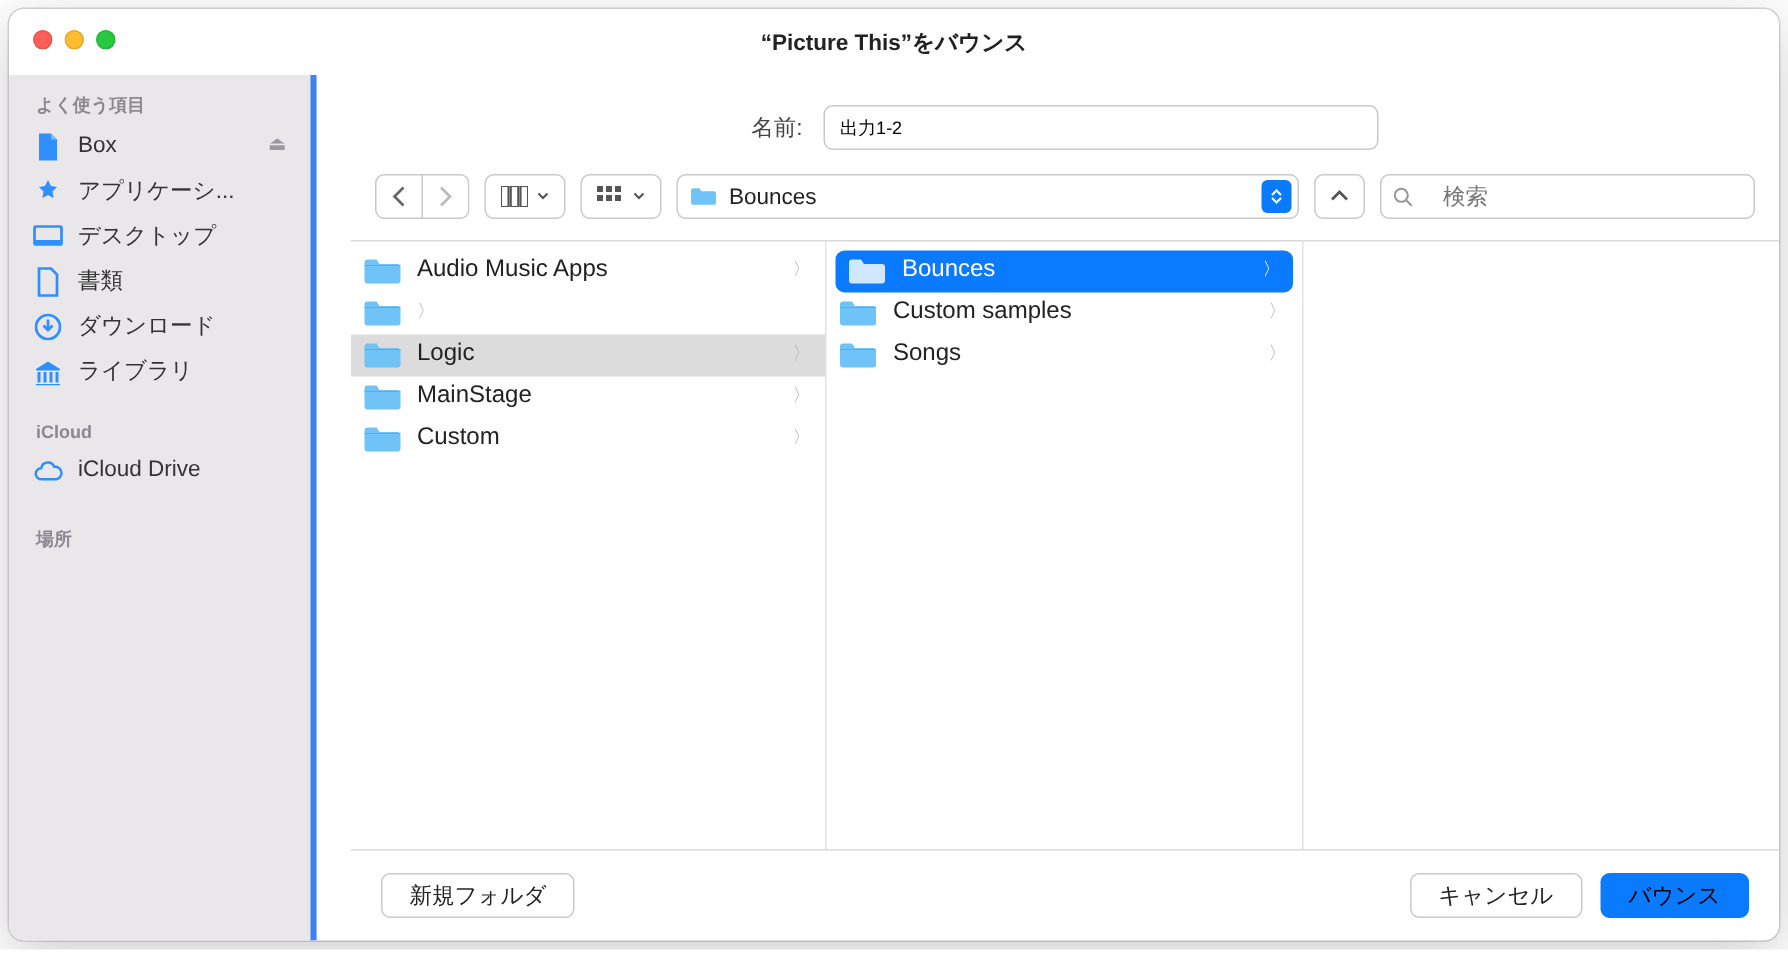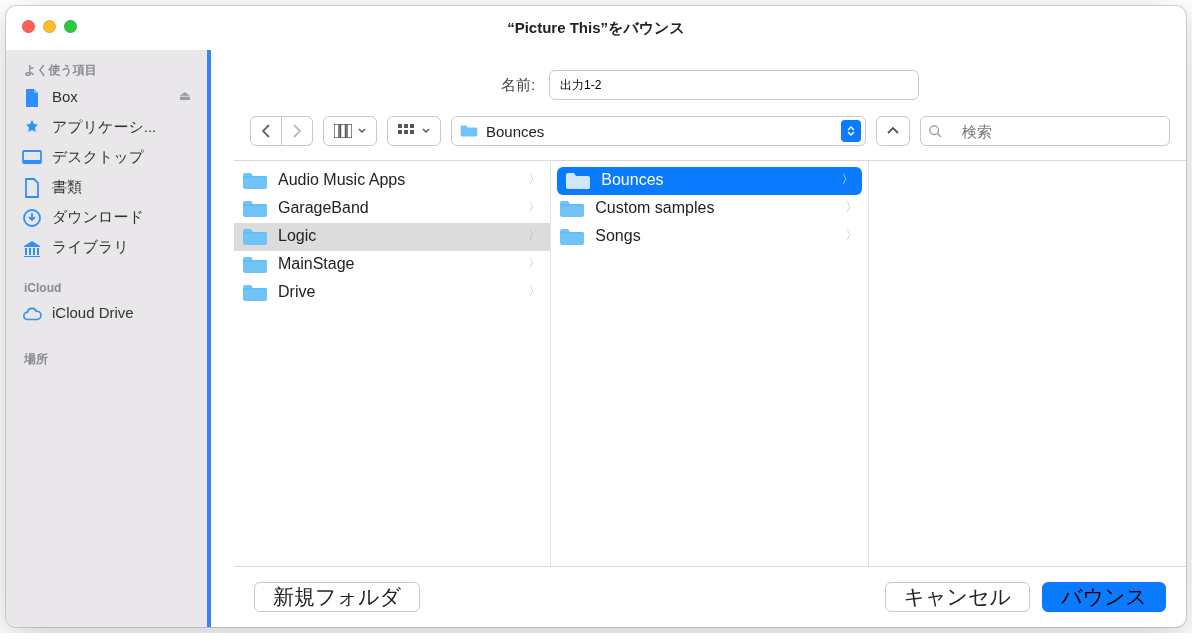--- a/index.html
+++ b/index.html
@@ -45,21 +45,21 @@
 .col:last-child { border-right: none; }
 .row { display: flex; align-items: flex-start; gap: 10px; padding: 4px 10px 4px 8px; font-size: 16px; color: #222; cursor: default; }
 .row .folder { width: 26px; height: 20px; flex-shrink: 0; }
 .row .rlabel { flex: 1; }
 .row .chev { color: #b0b0b0; font-size: 12px; }
 .row.sel-grey { background: #dcdcdc; border-radius: 0; }
 .row.sel-blue { background: #0a7aff; color: #fff; border-radius: 6px; margin: 0 6px; padding: 4px 8px; }
 .row.sel-blue .chev { color: #fff; }
 .footer { height: 60px; display: flex; align-items: center; padding: 0 20px; gap: 12px; }
 .footer .spacer { flex: 1; }
-.btn { height: 30px; padding: 0 18px; border-radius: 6px; border: 1px solid #c9c9c9; background: #fff; font-size: 21px; color: #222; display: flex; align-items: center; }
+.btn { height: 30px; padding: 0 18px; border-radius: 6px; border: 1px solid #c9c9c9; background: #fff; font-size: 15px; color: #222; display: flex; align-items: center; }
 .btn.primary { background: #0a7aff; border-color: #0a7aff; color: #000000; font-weight: 500; }
 svg { display: block; }
 </style>
 </head>
 <body>
 
 <div class="window">
   <div class="titlebar">
     <div class="traffic">
       <div class="dot red"></div>
@@ -228,21 +228,20 @@
                 <path d="M1 6h24" stroke="#4ab0e8" stroke-width="0.6"></path>
               </svg>
               <span class="rlabel">Audio Music Apps</span>
               <span class="chev">〉</span>
             </div>
             <div class="row">
               <svg class="folder" viewBox="0 0 26 20">
                 <path d="M1 4a2 2 0 012-2h6l2 3h12a2 2 0 012 2v9a2 2 0 01-2 2H3a2 2 0 01-2-2z" fill="#6fc3f7"></path>
                 <path d="M1 6h24" stroke="#4ab0e8" stroke-width="0.6"></path>
               </svg>
-              <span class="rlabel">GarageBand</span>
               <span class="chev">〉</span>
             </div>
             <div class="row sel-grey">
               <svg class="folder" viewBox="0 0 26 20">
                 <path d="M1 4a2 2 0 012-2h6l2 3h12a2 2 0 012 2v9a2 2 0 01-2 2H3a2 2 0 01-2-2z" fill="#6fc3f7"></path>
                 <path d="M1 6h24" stroke="#4ab0e8" stroke-width="0.6"></path>
               </svg>
               <span class="rlabel">Logic</span>
               <span class="chev">〉</span>
             </div>
@@ -252,21 +251,21 @@
                 <path d="M1 6h24" stroke="#4ab0e8" stroke-width="0.6"></path>
               </svg>
               <span class="rlabel">MainStage</span>
               <span class="chev">〉</span>
             </div>
             <div class="row">
               <svg class="folder" viewBox="0 0 26 20">
                 <path d="M1 4a2 2 0 012-2h6l2 3h12a2 2 0 012 2v9a2 2 0 01-2 2H3a2 2 0 01-2-2z" fill="#6fc3f7"></path>
                 <path d="M1 6h24" stroke="#4ab0e8" stroke-width="0.6"></path>
               </svg>
-              <span class="rlabel">Drive</span>
+              <span class="rlabel">Custom</span>
               <span class="chev">〉</span>
             </div>
           </div>
         <div class="col" id="col1">
             <div class="row sel-blue">
               <svg class="folder" viewBox="0 0 26 20">
                 <path d="M1 4a2 2 0 012-2h6l2 3h12a2 2 0 012 2v9a2 2 0 01-2 2H3a2 2 0 01-2-2z" fill="#cfe8ff"></path>
               </svg>
               <span class="rlabel">Bounces</span>
               <span class="chev">〉</span>

